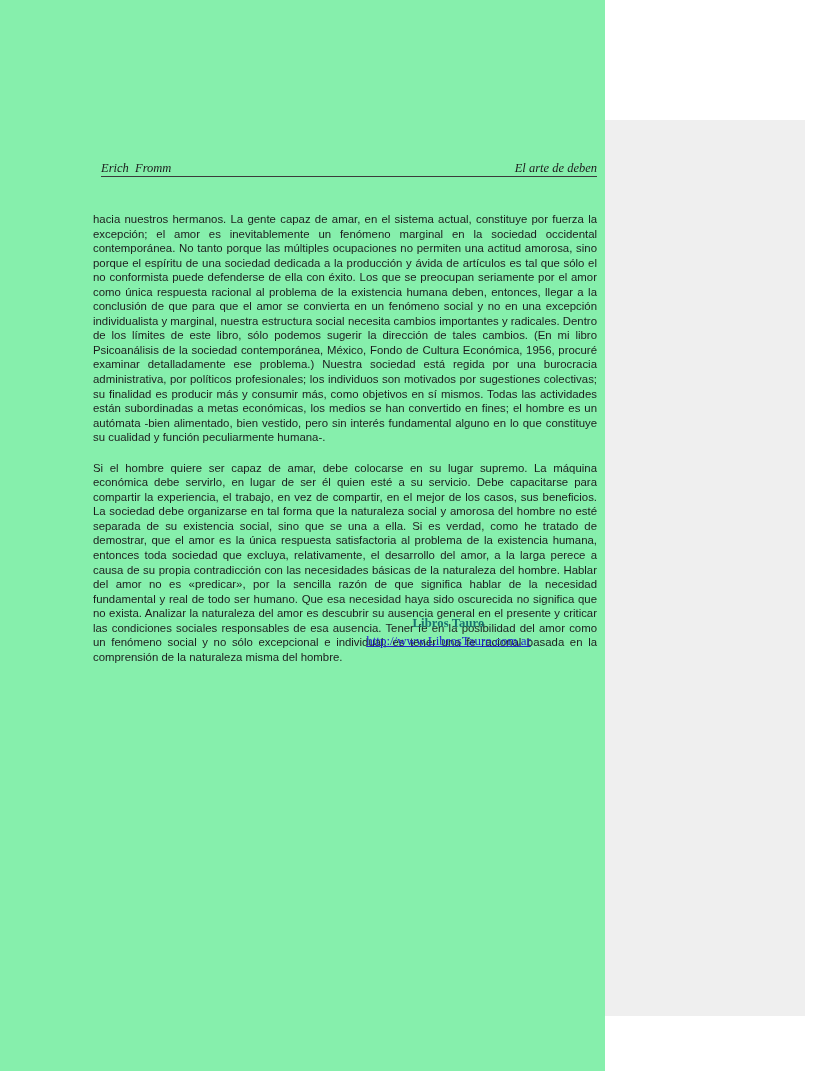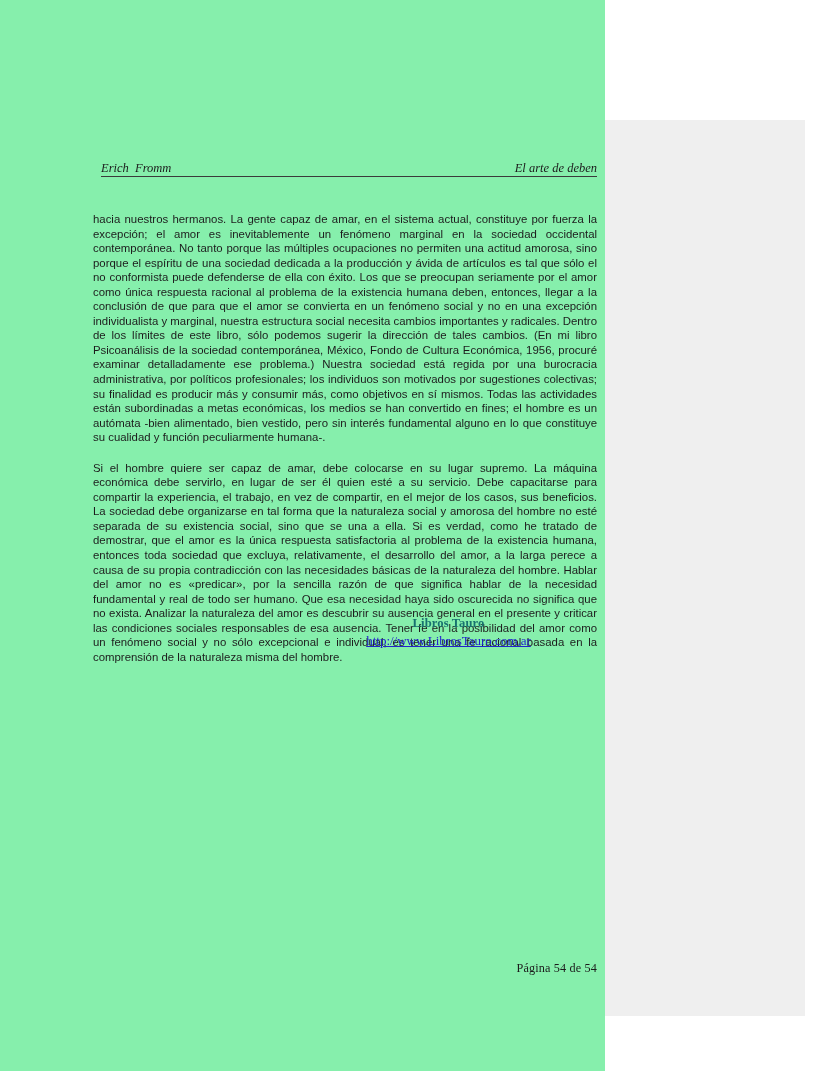--- a/index.html
+++ b/index.html
@@ -132,15 +132,14 @@
   <div id="body-column">
     <p class="body-paragraph">hacia nuestros hermanos. La gente capaz de amar, en el sistema actual, constituye por fuerza la excepción; el amor es inevitablemente un fenómeno marginal en la sociedad occidental contemporánea. No tanto porque las múltiples ocupaciones no permiten una actitud amorosa, sino porque el espíritu de una sociedad dedicada a la producción y ávida de artículos es tal que sólo el no conformista puede defenderse de ella con éxito. Los que se preocupan seriamente por el amor como única respuesta racional al problema de la existencia humana deben, entonces, llegar a la conclusión de que para que el amor se convierta en un fenómeno social y no en una excepción individualista y marginal, nuestra estructura social necesita cambios importantes y radicales. Dentro de los límites de este libro, sólo podemos sugerir la dirección de tales cambios. (En mi libro Psicoanálisis de la sociedad contemporánea, México, Fondo de Cultura Económica, 1956, procuré examinar detalladamente ese problema.) Nuestra sociedad está regida por una burocracia administrativa, por políticos profesionales; los individuos son motivados por sugestiones colectivas; su finalidad es producir más y consumir más, como objetivos en sí mismos. Todas las actividades están subordinadas a metas económicas, los medios se han convertido en fines; el hombre es un autómata -bien alimentado, bien vestido, pero sin interés fundamental alguno en lo que constituye su cualidad y función peculiarmente humana-.</p>
     <p class="body-paragraph">Si el hombre quiere ser capaz de amar, debe colocarse en su lugar supremo. La máquina económica debe servirlo, en lugar de ser él quien esté a su servicio. Debe capacitarse para compartir la experiencia, el trabajo, en vez de compartir, en el mejor de los casos, sus beneficios. La sociedad debe organizarse en tal forma que la naturaleza social y amorosa del hombre no esté separada de su existencia social, sino que se una a ella. Si es verdad, como he tratado de demostrar, que el amor es la única respuesta satisfactoria al problema de la existencia humana, entonces toda sociedad que excluya, relativamente, el desarrollo del amor, a la larga perece a causa de su propia contradicción con las necesidades básicas de la naturaleza del hombre. Hablar del amor no es «predicar», por la sencilla razón de que significa hablar de la necesidad fundamental y real de todo ser humano. Que esa necesidad haya sido oscurecida no significa que no exista. Analizar la naturaleza del amor es descubrir su ausencia general en el presente y criticar las condiciones sociales responsables de esa ausencia. Tener fe en la posibilidad del amor como un fenómeno social y no sólo excepcional e individual, es tener una fe racional basada en la comprensión de la naturaleza misma del hombre.</p>
   </div>
 
   <div id="imprint-block">
     <div id="imprint-name">Libros Tauro</div>
     <a id="imprint-url" href="#">http://www.LibrosTauro.com.ar</a>
   </div>
 
-  <div id="page-footer">Página 54 de 54</div>
 
 </div>
 
 </body></html>

